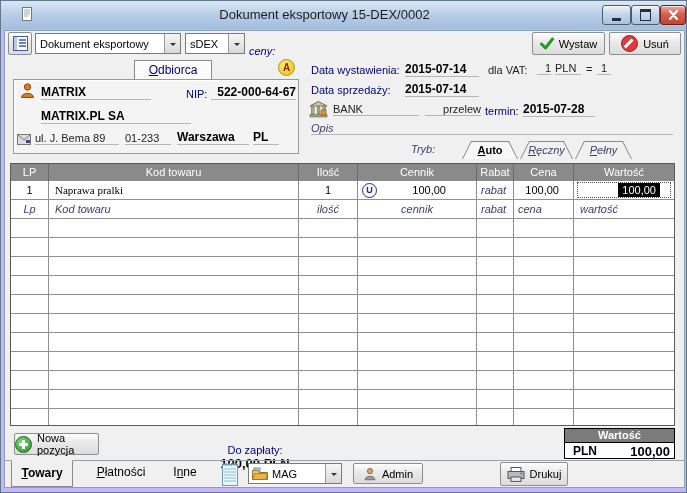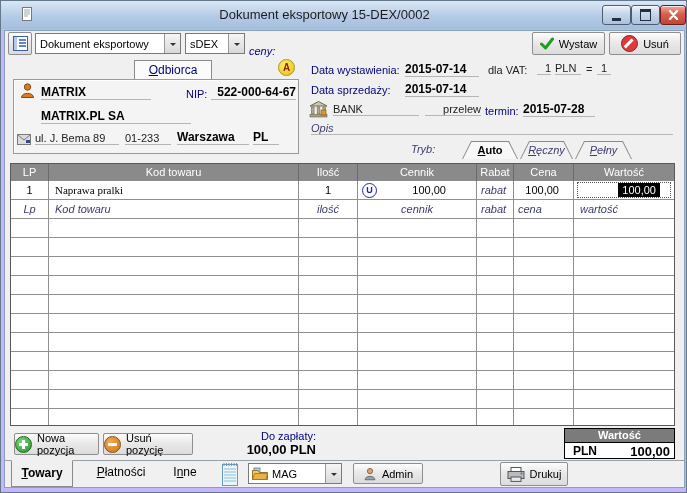--- a/index.html
+++ b/index.html
@@ -352,25 +352,21 @@
           <div class="cell c5"></div>
           <div class="cell c6"></div>
         </div>
       </div>
   </div>
 
   <div class="btn" style="left:13px;top:432px;width:85px;height:22px;">
     <span class="circle-ic plus"></span>
     <span>Nowa pozycja</span>
   </div>
-  <div class="btn" style="left:102px;top:432px;width:90px;height:22px;">
-    <span class="circle-ic minus"></span>
-    <span>Usuń pozycję</span>
-  </div>
-  <div style="position:absolute;left:193px;top:429px;width:122px;text-align:right;">
+  <div style="position:absolute;left:193px;top:443px;width:122px;text-align:center;">
     <div style="color:#000080;font-size:11px;">Do zapłaty:</div>
     <div style="font-weight:bold;font-size:13px;color:#000;">100,00 PLN</div>
   </div>
   <div class="totalbox">
     <div class="tbh">Wartość</div>
     <div class="tbr">
       <span style="font-weight:bold;font-size:12px;padding-left:8px;">PLN</span>
       <span style="flex:1;text-align:right;font-weight:bold;font-size:13px;padding-right:4px;">100,00</span>
     </div>
   </div>

